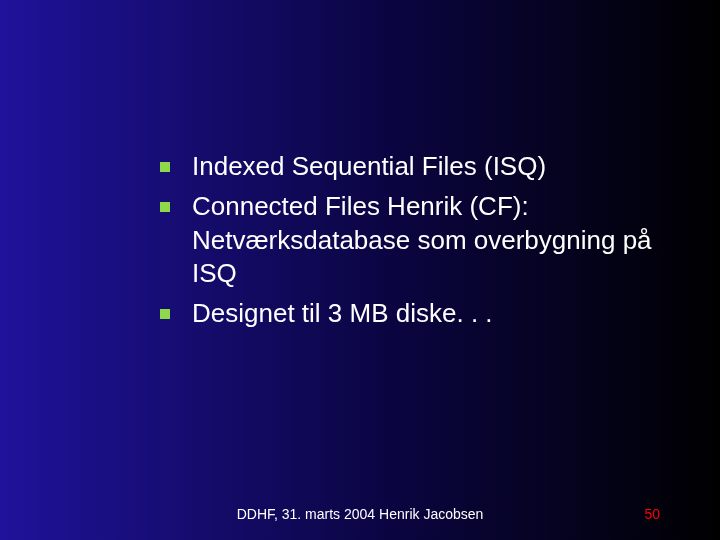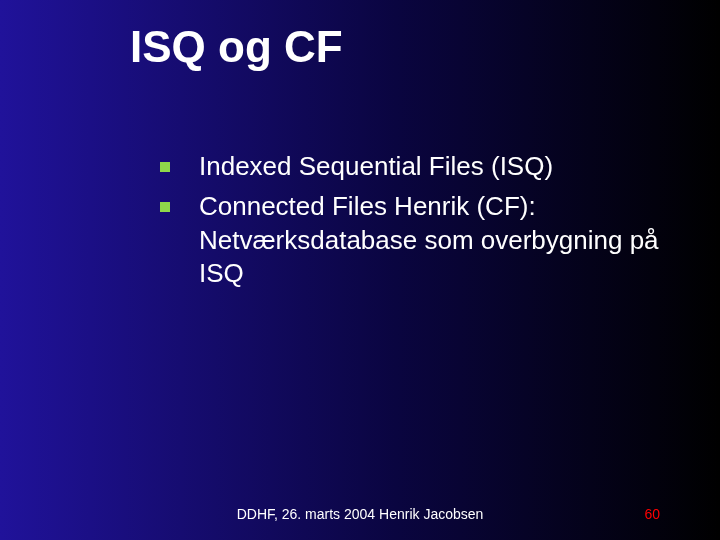--- a/index.html
+++ b/index.html
@@ -30,21 +30,20 @@
   .bullets {
     position: absolute;
     top: 150px;
     left: 160px;
     right: 60px;
   }
   .bullet-row {
     display: flex;
     align-items: flex-start;
     margin-bottom: 6px;
-    gap: 7px;
   }
   .bullet-marker {
     flex: 0 0 auto;
     width: 10px;
     height: 10px;
     background: #8fd84a;
     margin-top: 12px;
     margin-right: 22px;
   }
   .bullet-text {
@@ -67,28 +66,31 @@
     bottom: 18px;
     right: 60px;
     font-size: 14px;
     color: #ff0000;
   }
 </style>
 </head>
 <body>
 
 <div class="slide">
-  <div class="title">ISQ og CF</div>
 
   <div class="bullets">
     <div class="bullet-row">
       <div class="bullet-marker"></div>
       <div class="bullet-text">Indexed Sequential Files (ISQ)</div>
     </div>
     <div class="bullet-row">
       <div class="bullet-marker"></div>
       <div class="bullet-text">Connected Files Henrik (CF): Netværksdatabase som overbygning på ISQ</div>
     </div>
+    <div class="bullet-row">
+      <div class="bullet-marker"></div>
+      <div class="bullet-text">Designet til 3 MB diske. . .</div>
+    </div>
   </div>
 
-  <div class="footer-left">DDHF, 26. marts 2004   Henrik Jacobsen</div>
-  <div class="footer-right">60</div>
+  <div class="footer-left">DDHF, 31. marts 2004   Henrik Jacobsen</div>
+  <div class="footer-right">50</div>
 </div>
 
 </body></html>

